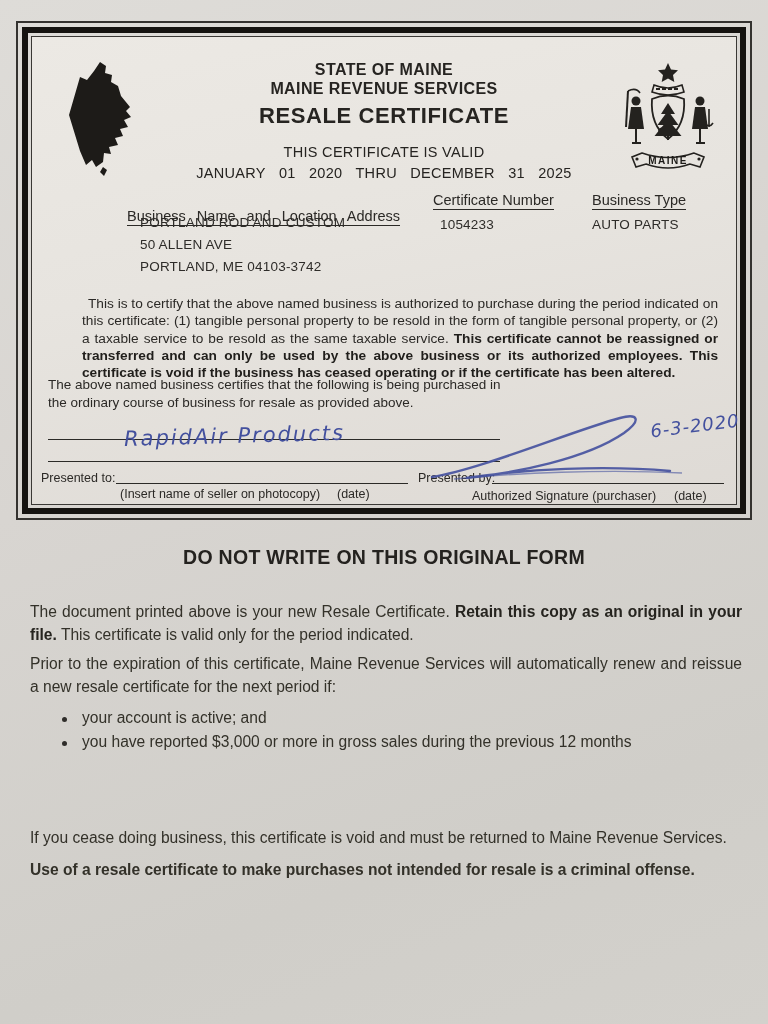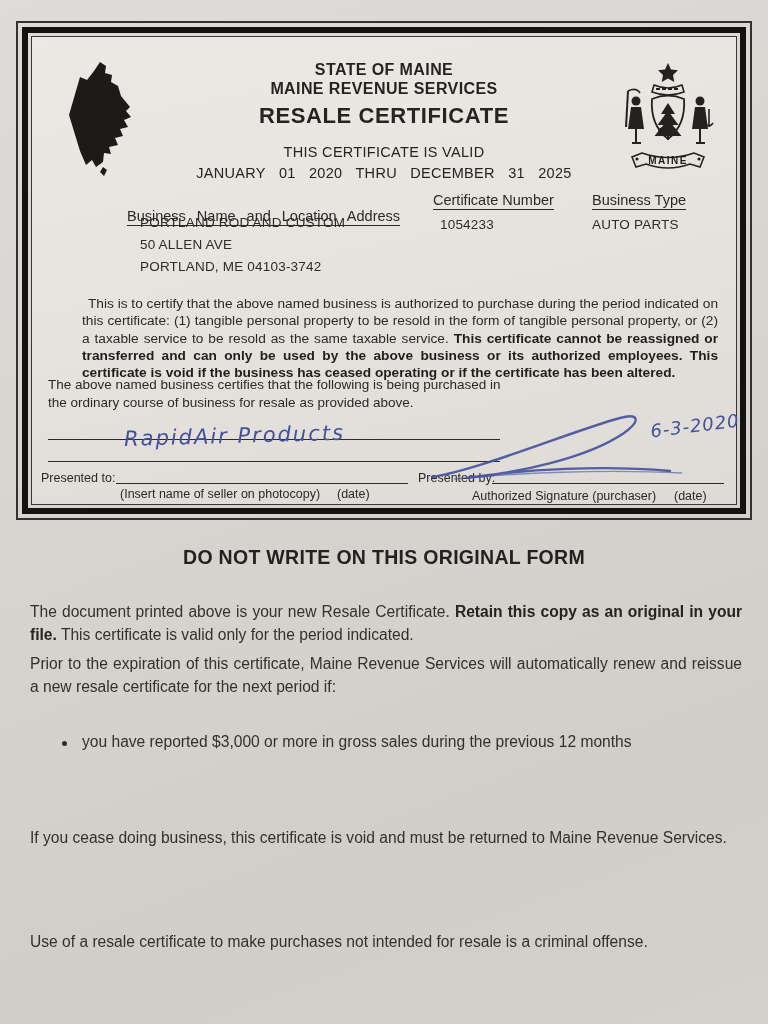--- a/index.html
+++ b/index.html
@@ -170,18 +170,19 @@
       </div>
     </div>
   </div>
 
   <div class="notice-head">DO NOT WRITE ON THIS ORIGINAL FORM</div>
 
   <p class="np" style="top:601px;"><span>The document printed above is your new  Resale Certificate.  </span><b>Retain this copy as an original in your file.</b><span>  This certificate is valid only for the period indicated.</span></p>
 
   <p class="np" style="top:653px;">Prior to the expiration of this certificate, Maine Revenue Services will automatically renew and reissue a new  resale certificate for the next period if:</p>
 
+  <div class="bullet-row" style="top:709px;"><span class="bullet-dot"></span><span>your account is active; and</span></div>
   <div class="bullet-row" style="top:733px;"><span class="bullet-dot"></span><span>you have reported $3,000 or more in gross sales during the previous 12 months</span></div>
 
   <p class="np" style="top:827px;">If you cease doing business, this certificate is void and must be returned to Maine Revenue Services.</p>
-  <p class="np np-left" style="top:931px;">Use of a resale certificate to make purchases not intended for resale is a criminal offense.</p>
+  <p class="np np-left" style="top:859px;font-weight:bold;">Use of a resale certificate to make purchases not intended for resale is a criminal offense.</p>
 
 </div>
 
 </body></html>

